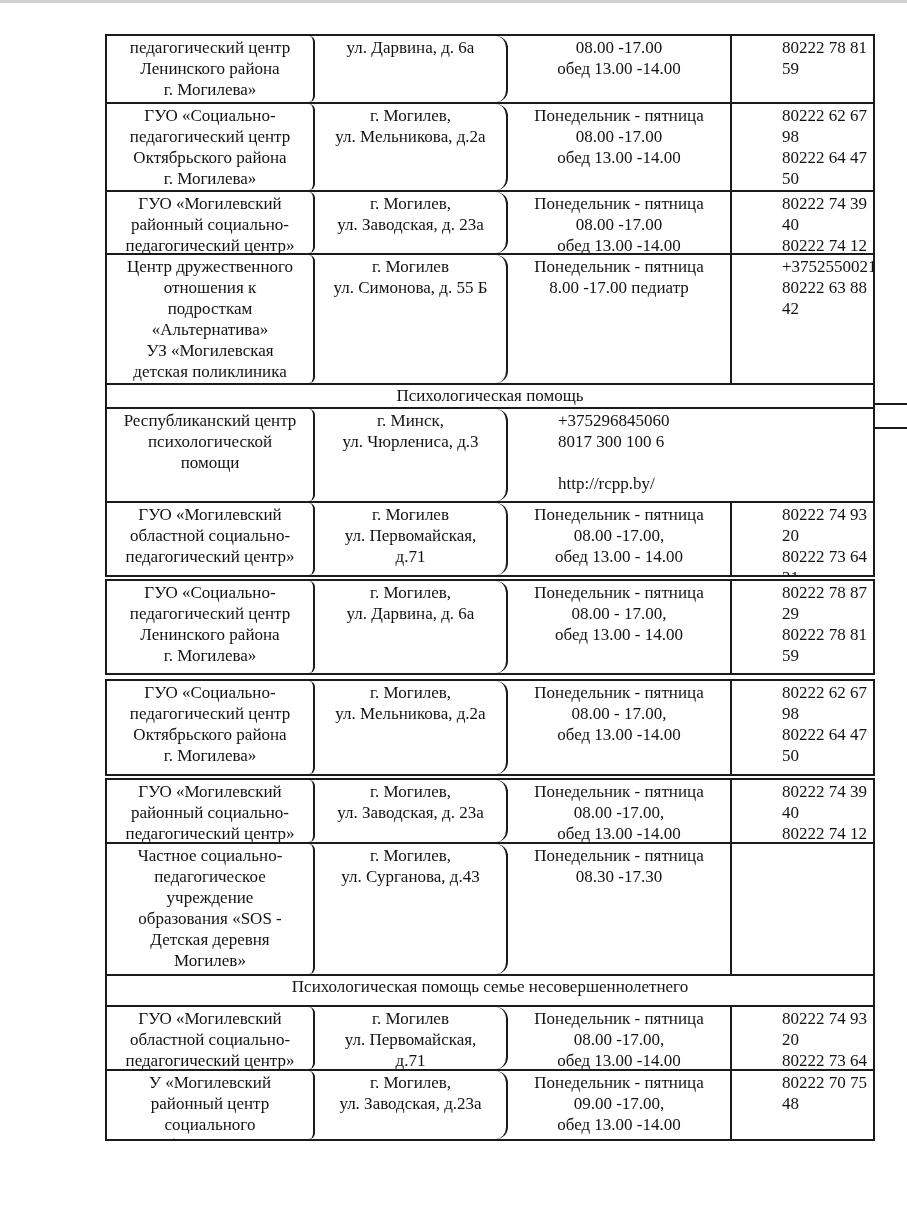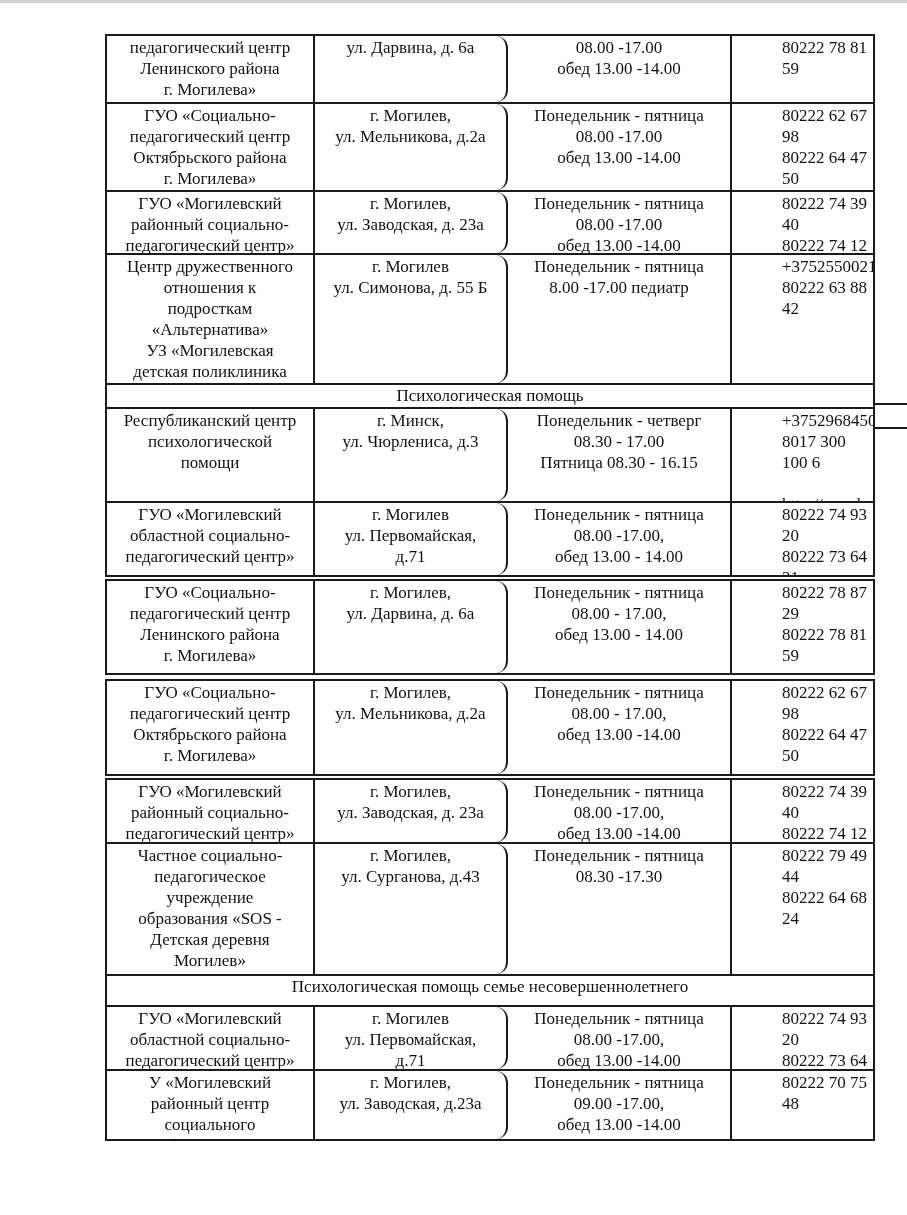--- a/index.html
+++ b/index.html
@@ -27,21 +27,21 @@
   .trow.gap2{margin-top:2px;}
   .trow.gap4{margin-top:4px;}
   .cell{
     box-sizing:border-box;
     font-size:17px;line-height:21px;
     white-space:pre-line;
     padding:1px 2px 0 2px;
     text-align:center;
     overflow:hidden;
   }
-  .c1{flex:0 0 208px;border-right:2px solid #1b1b1b;}
+  .c1{flex:0 0 208px;border-right:2px solid #1b1b1b;border-radius:6px;}
   .c2{flex:0 0 193px;border-right:2px solid #1b1b1b;border-radius:12px;}
   .c3{flex:0 0 224px;border-right:2px solid #1b1b1b;}
   .c4{flex:1 1 auto;text-align:left;padding-left:6px;margin-left:44px;}
   .sect{
     box-sizing:border-box;width:100%;
     font-weight:normal;font-size:17px;line-height:21px;
     text-align:center;padding-top:0px;
     overflow:hidden;
   }
   .ext-line{
@@ -114,23 +114,20 @@
   <div class="trow" style="height:26px">
     <div class="sect">Психологическая помощь</div>
   </div>
 
   <div class="trow" style="height:96px">
     <div class="cell c1">Республиканский центр
 психологической
 помощи</div>
     <div class="cell c2">г. Минск,
 ул. Чюрлениса, д.3</div>
-    <div class="cell c3">Понедельник - четверг
-08.30 - 17.00
-Пятница 08.30 - 16.15</div>
     <div class="cell c4">+375296845060
 8017 300 100 6
 
 http://rcpp.by/</div>
   </div>
 
   <div class="trow" style="height:76px">
     <div class="cell c1">ГУО «Могилевский
 областной социально-
 педагогический центр»</div>
@@ -190,22 +187,20 @@
     <div class="cell c1">Частное социально-
 педагогическое
 учреждение
 образования «SOS -
 Детская деревня
 Могилев»</div>
     <div class="cell c2">г. Могилев,
 ул. Сурганова, д.43</div>
     <div class="cell c3">Понедельник - пятница
 08.30 -17.30</div>
-    <div class="cell c4">80222 79 49 44
-80222 64 68 24</div>
   </div>
 
   <div class="trow" style="height:33px">
     <div class="sect">Психологическая помощь семье несовершеннолетнего</div>
   </div>
 
   <div class="trow" style="height:66px">
     <div class="cell c1">ГУО «Могилевский
 областной социально-
 педагогический центр»</div>

